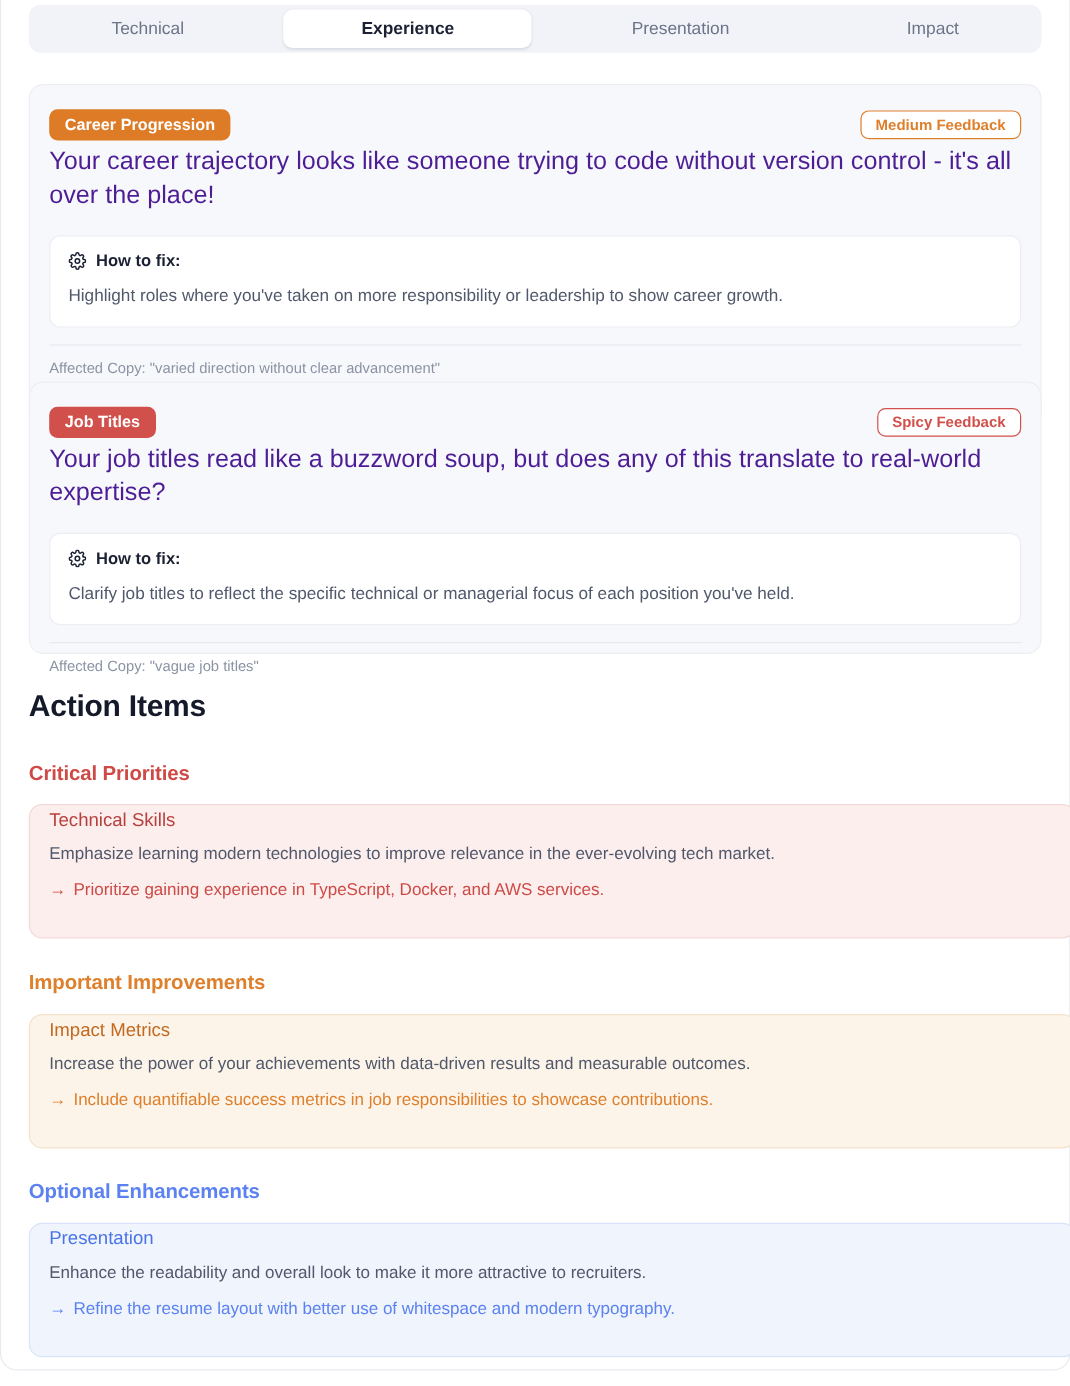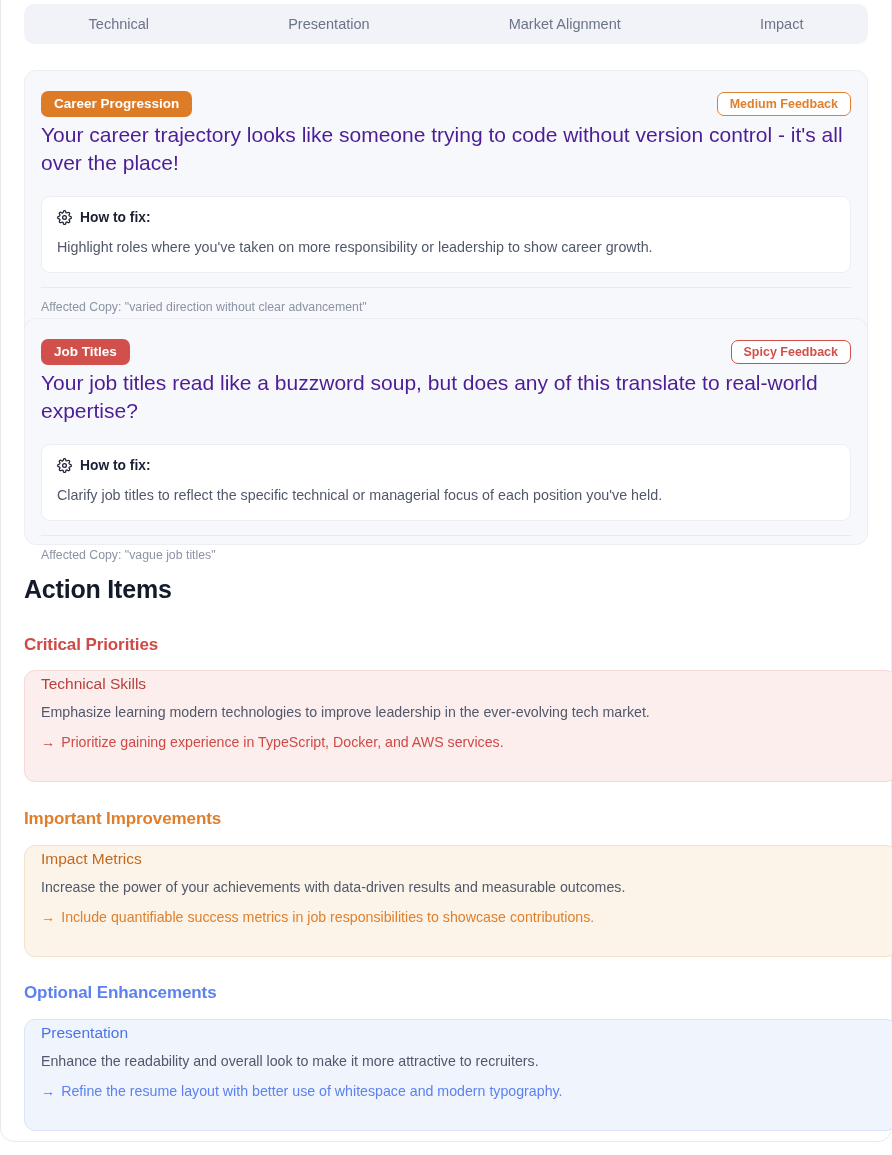--- a/index.html
+++ b/index.html
@@ -199,22 +199,22 @@
 </style>
 </head>
 <body>
 
 <div class="page">
 
   <div class="outer-frame"></div>
 
   <div class="tabbar">
     <div class="tab">Technical</div>
+    <div class="tab active">Experience</div>
     <div class="tab">Presentation</div>
-    <div class="tab">Market Alignment</div>
     <div class="tab">Impact</div>
   </div>
 
   <div class="fcard" id="fcard-0">
     <div class="fcard-head">
       <span class="cat-badge" id="cat-badge-0" style="background: rgb(221, 123, 38);">Career Progression</span>
       <span class="sev-pill" id="sev-pill-0" style="color: rgb(222, 127, 44); border: 1px solid rgb(222, 127, 44);">Medium Feedback</span>
     </div>
     <div class="fcard-msg">Your career trajectory looks like someone trying to code without version control - it's all over the place!</div>
     <div class="fix-box">
@@ -251,21 +251,21 @@
       <div class="fix-text">Clarify job titles to reflect the specific technical or managerial focus of each position you've held.</div>
     </div>
     <div class="affected">Affected Copy: "vague job titles"</div>
   </div>
 
   <div class="action-title">Action Items</div>
 
   <div class="sec-label" id="sec-label-0" style="color: rgb(207, 74, 70);">Critical Priorities</div>
   <div class="acard" id="acard-0">
     <div class="acard-title">Technical Skills</div>
-    <div class="acard-desc">Emphasize learning modern technologies to improve leadership in the ever-evolving tech market.</div>
+    <div class="acard-desc">Emphasize learning modern technologies to improve relevance in the ever-evolving tech market.</div>
     <div class="acard-rec">
       <span class="arrow">→</span><span>Prioritize gaining experience in TypeScript, Docker, and AWS services.</span>
     </div>
   </div>
 
   <div class="sec-label" id="sec-label-1" style="color: rgb(222, 127, 44);">Important Improvements</div>
   <div class="acard" id="acard-1">
     <div class="acard-title">Impact Metrics</div>
     <div class="acard-desc">Increase the power of your achievements with data-driven results and measurable outcomes.</div>
     <div class="acard-rec">

